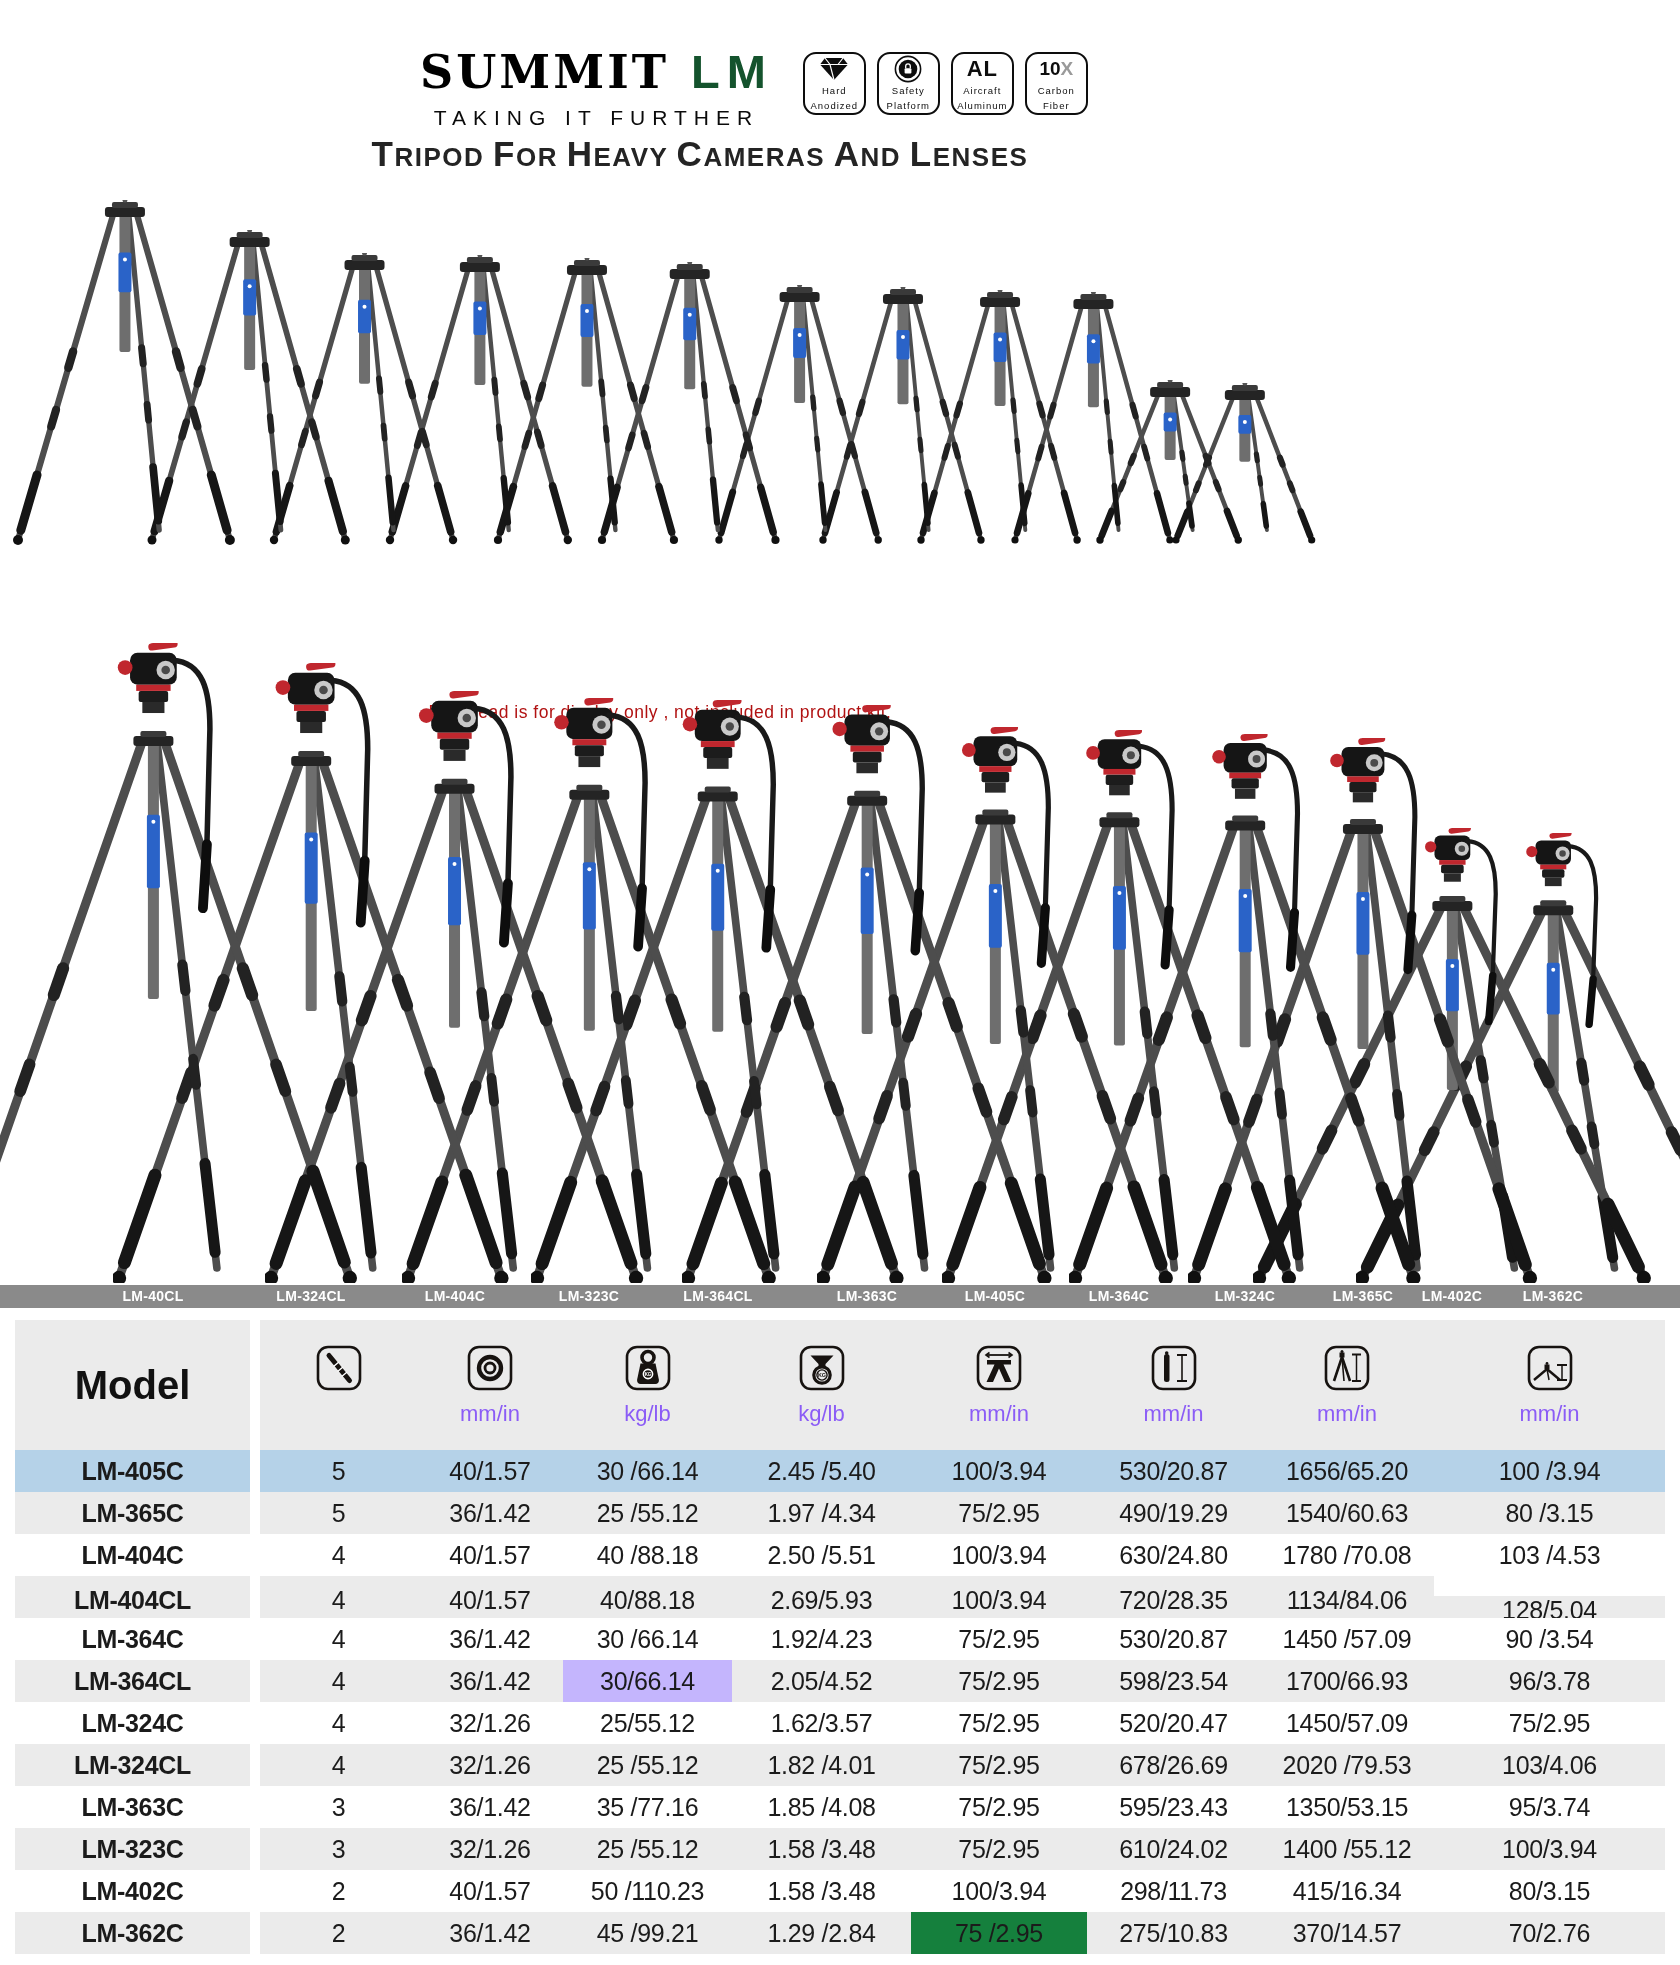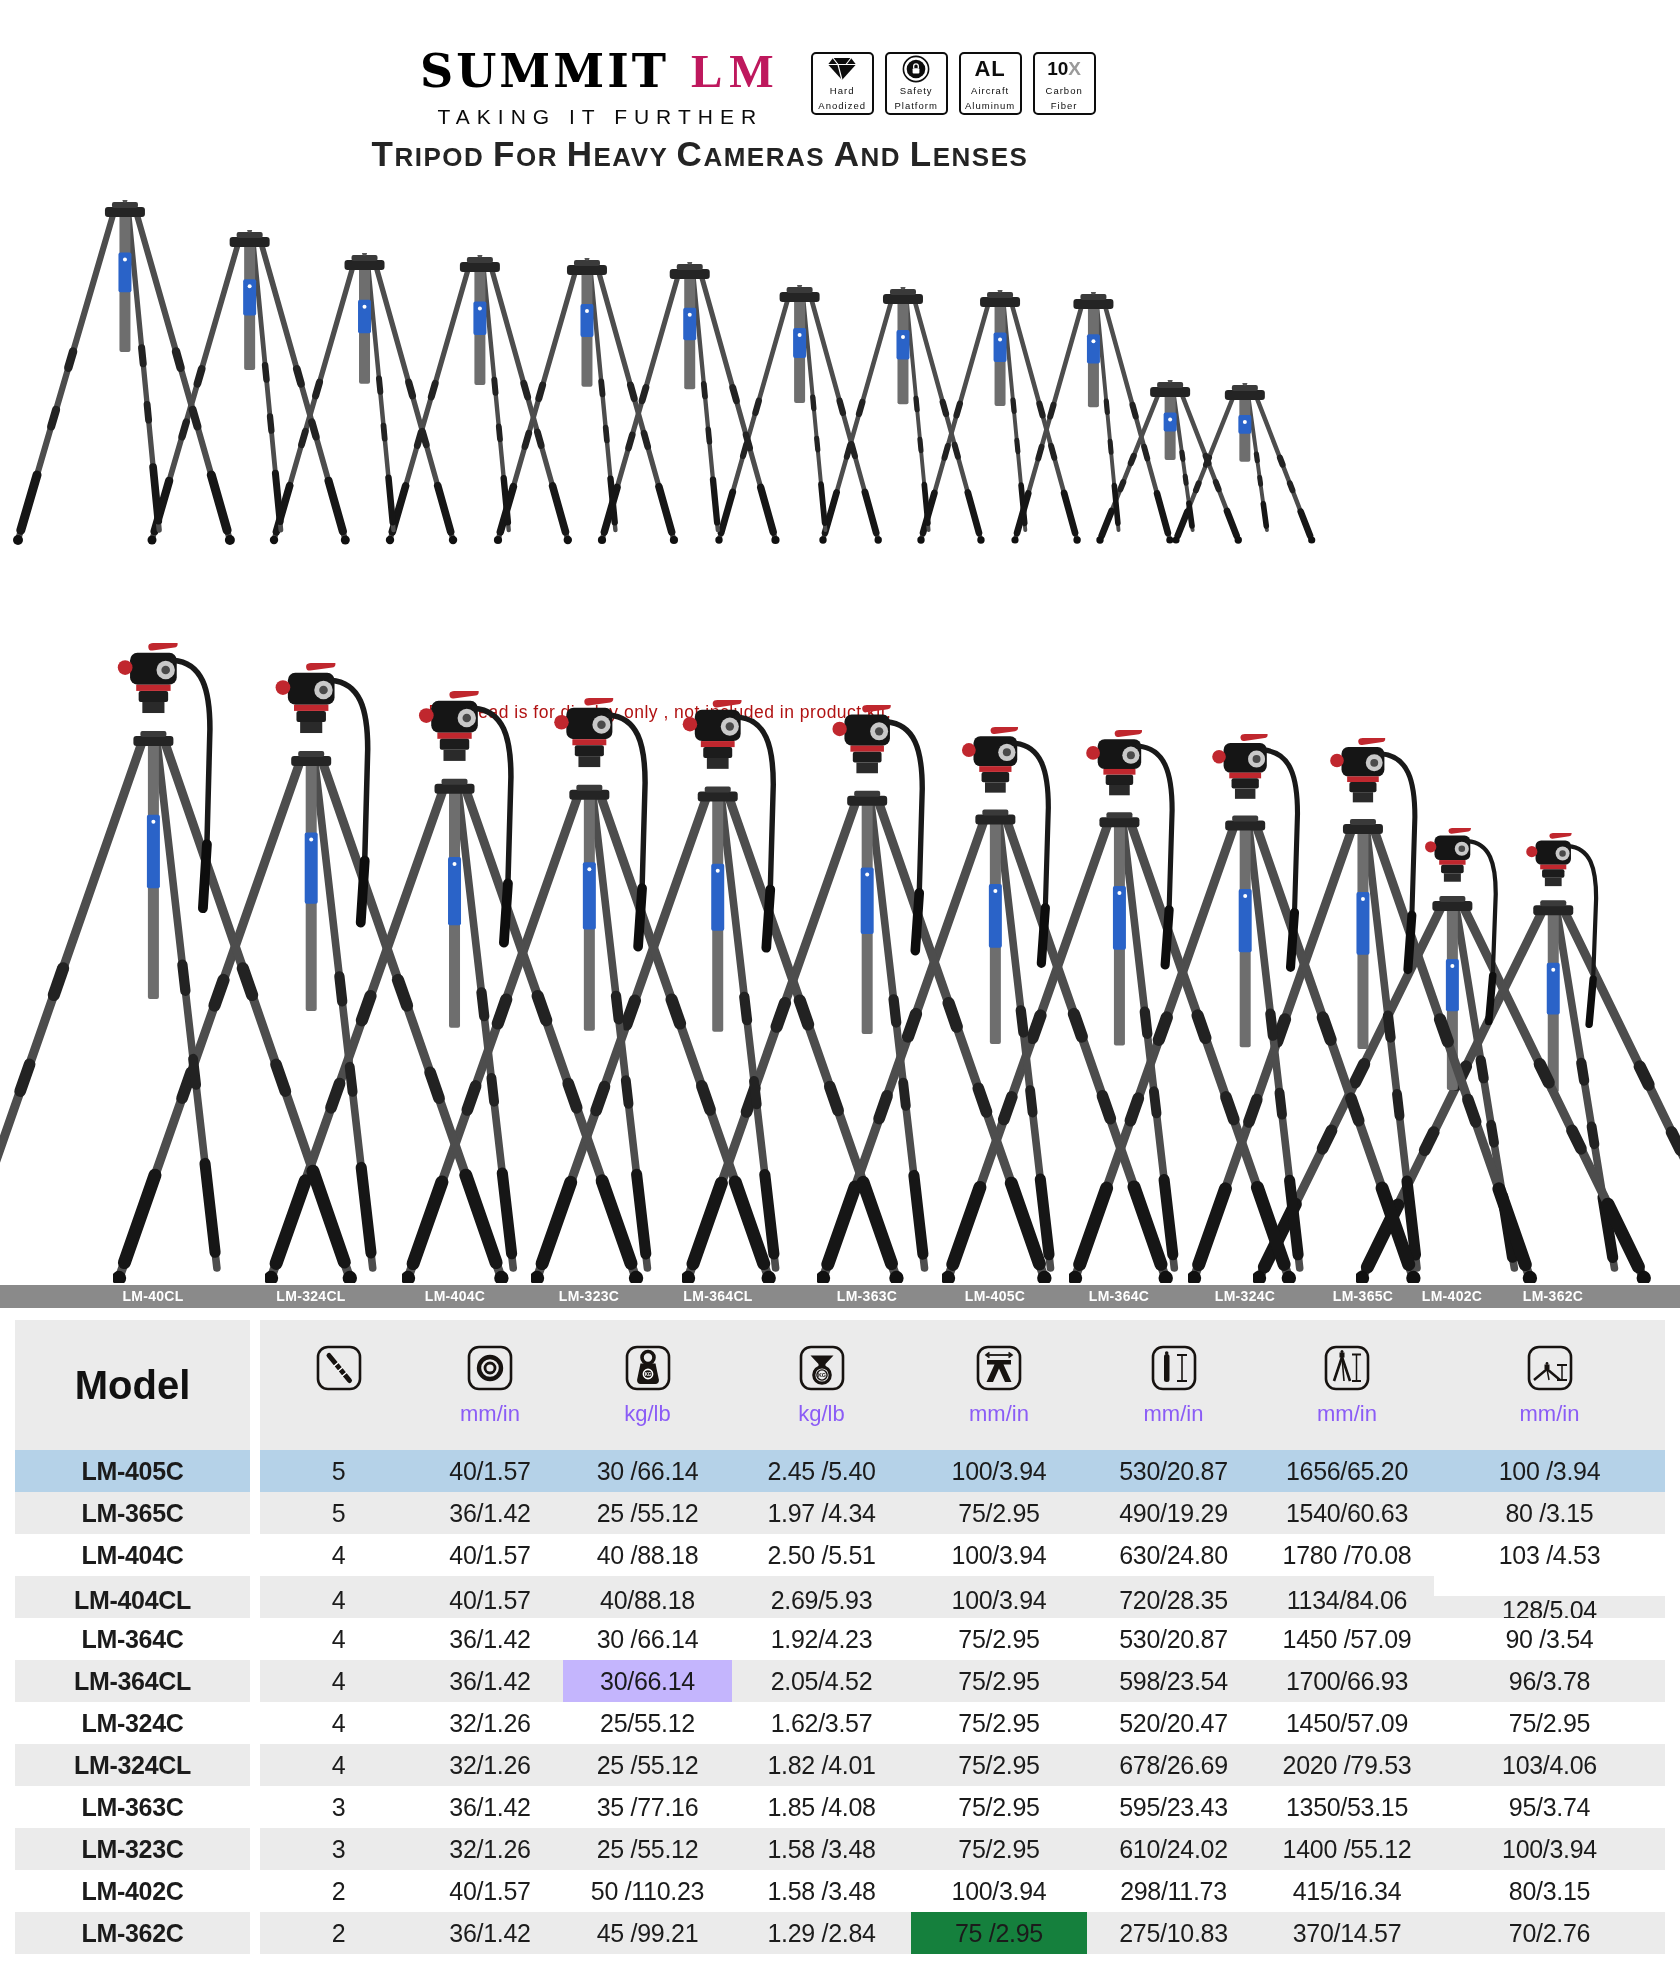--- a/index.html
+++ b/index.html
@@ -4,24 +4,24 @@
 <style>
   html,body{margin:0;padding:0;background:#fff;}
   .page{position:relative;width:1680px;height:1965px;background:#fff;overflow:hidden;
         font-family:"Liberation Sans",sans-serif;color:#1b1b1b;}
 
   
   .header-block{position:absolute;left:420px;top:44px;display:flex;gap:30px;}
   .logo-col{display:flex;flex-direction:column;align-items:center;}
   .brand-line{display:flex;align-items:baseline;gap:22px;}
   .brand{font-family:"DejaVu Serif",serif;font-weight:700;font-size:46px;letter-spacing:3px;color:#000;}
-  .series{font-family:Liberation Serif, serif;font-weight:900;font-size:47px;letter-spacing:7px;color:#be185d;}
+  .series{font-family:Liberation Sans, sans-serif;font-weight:900;font-size:47px;letter-spacing:7px;color:#14532d;}
   .tagline{font-size:21px;letter-spacing:7px;color:#0a0a0a;margin-top:7px;white-space:nowrap;}
   .badges{display:flex;gap:11px;margin-top:8px;}
-  .badge{width:63px;height:63px;border:2.5px solid #0d0d0d;border-radius:5px;box-sizing:border-box;
+  .badge{width:63px;height:63px;border:2.5px solid #0d0d0d;border-radius:13px;box-sizing:border-box;
          display:flex;flex-direction:column;align-items:center;justify-content:center;background:#fff;}
   .badge-icon{height:28px;display:flex;align-items:center;justify-content:center;}
   .badge-txt{font-size:9.5px;line-height:15px;letter-spacing:1px;text-align:center;color:#0d0d0d;}
   .al{font-size:22px;font-weight:bold;color:#0d0d0d;letter-spacing:1px;}
   .tenx{font-size:19px;font-weight:bold;color:#0d0d0d;}
   .tenx .x{color:#9a9a9a;}
 
   .page-title{position:absolute;top:134px;left:0;width:1400px;text-align:center;
               font-weight:bold;color:#242424;font-size:26px;letter-spacing:1.5px;white-space:nowrap;}
   .page-title .lead{font-size:35px;}

